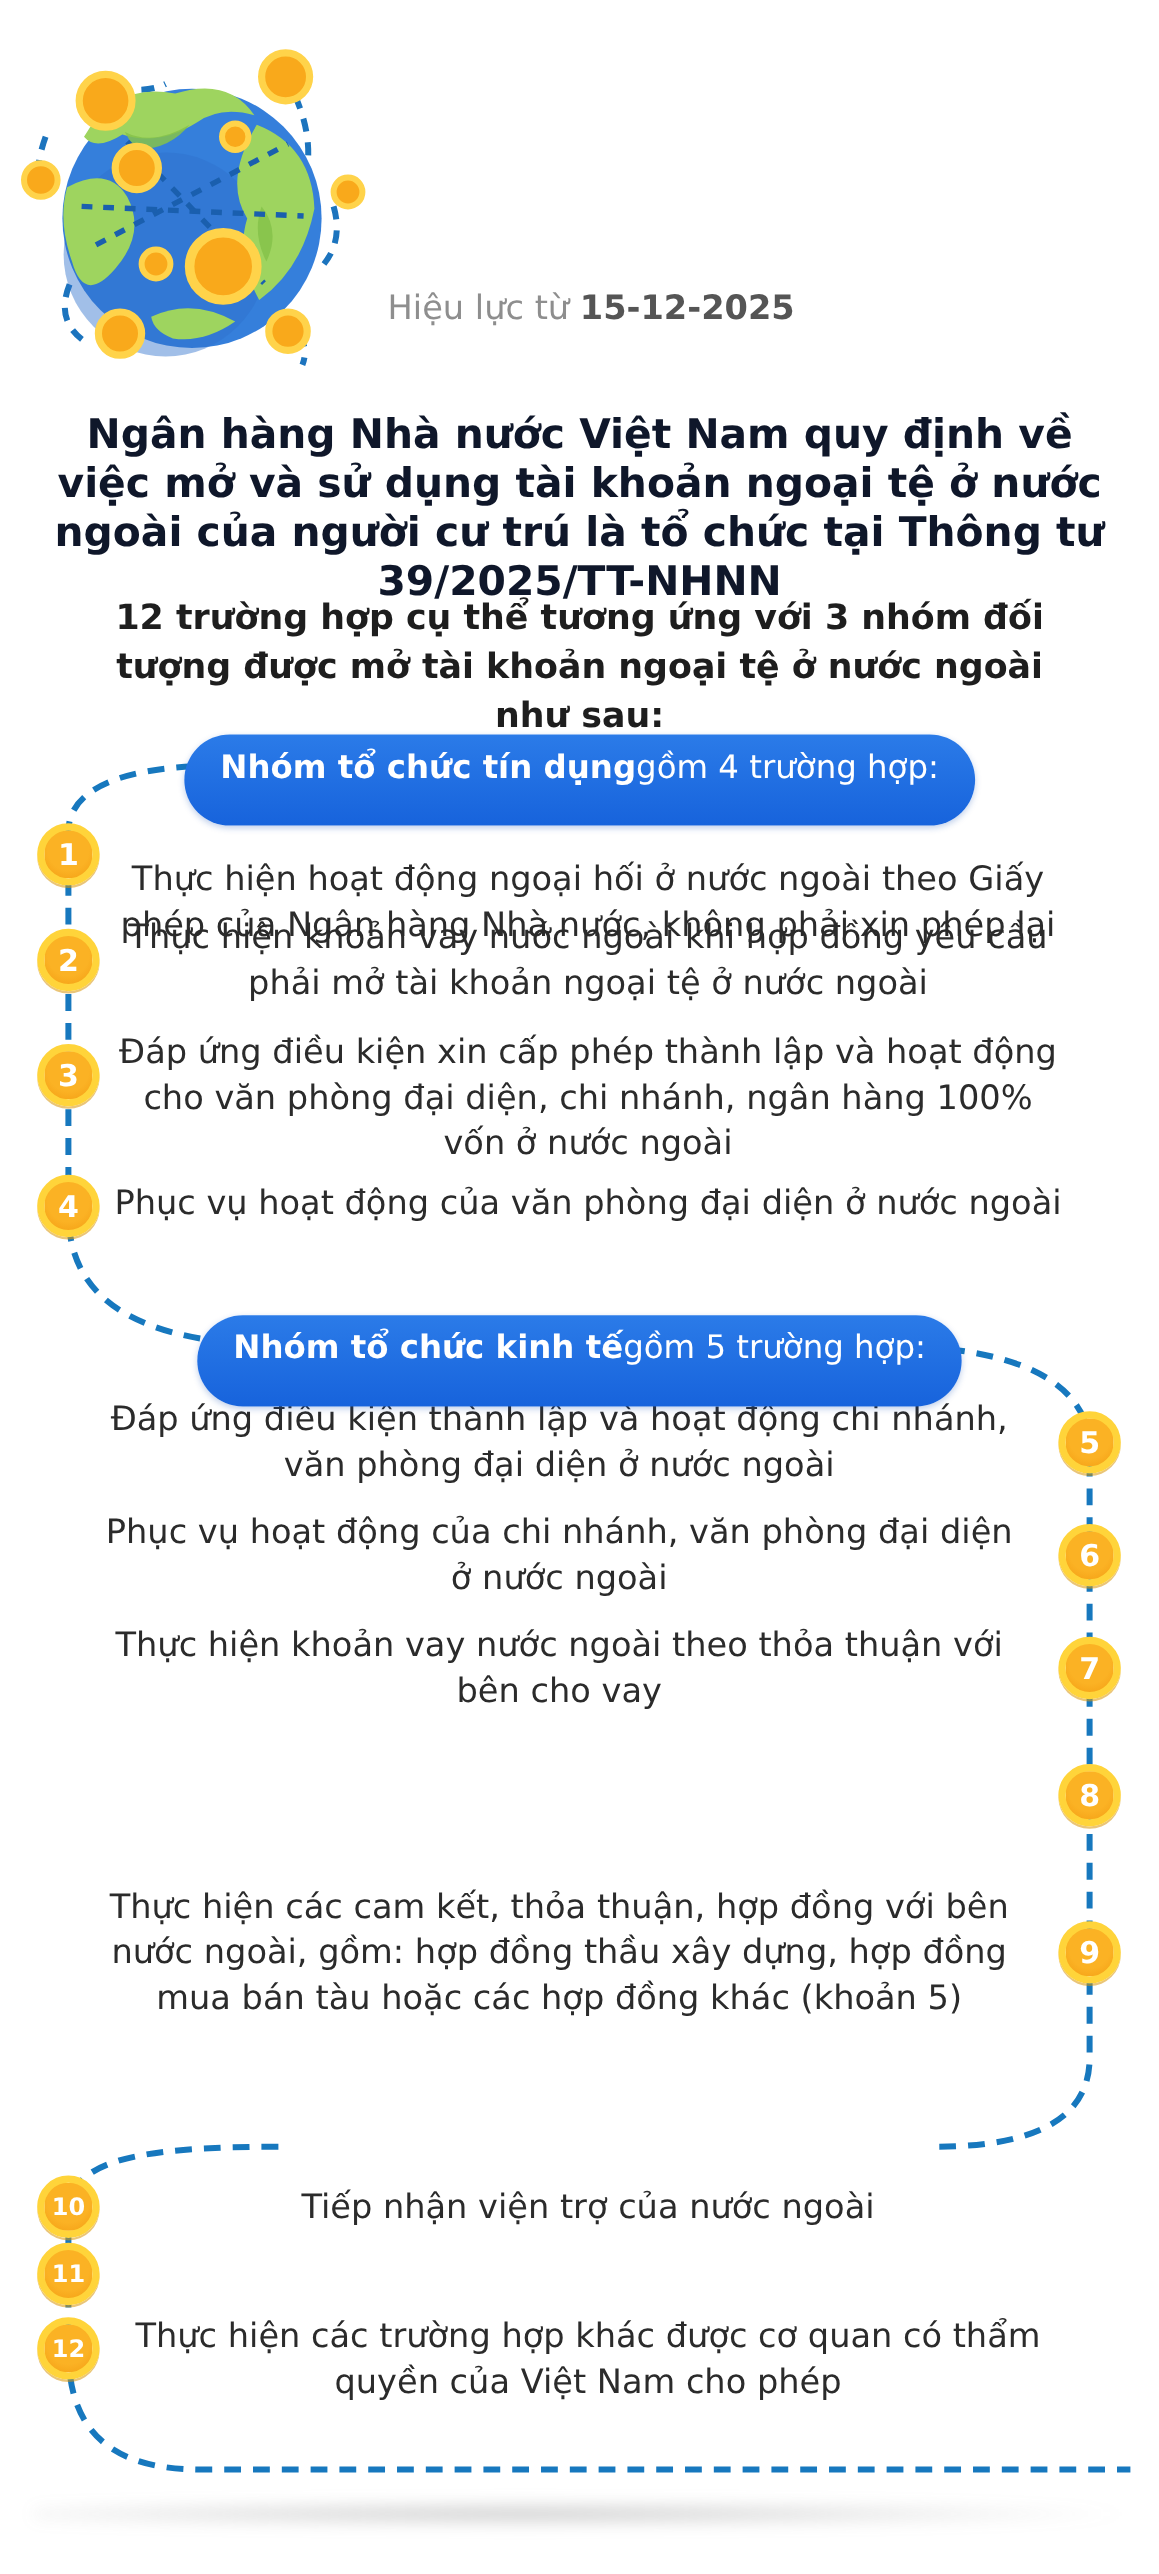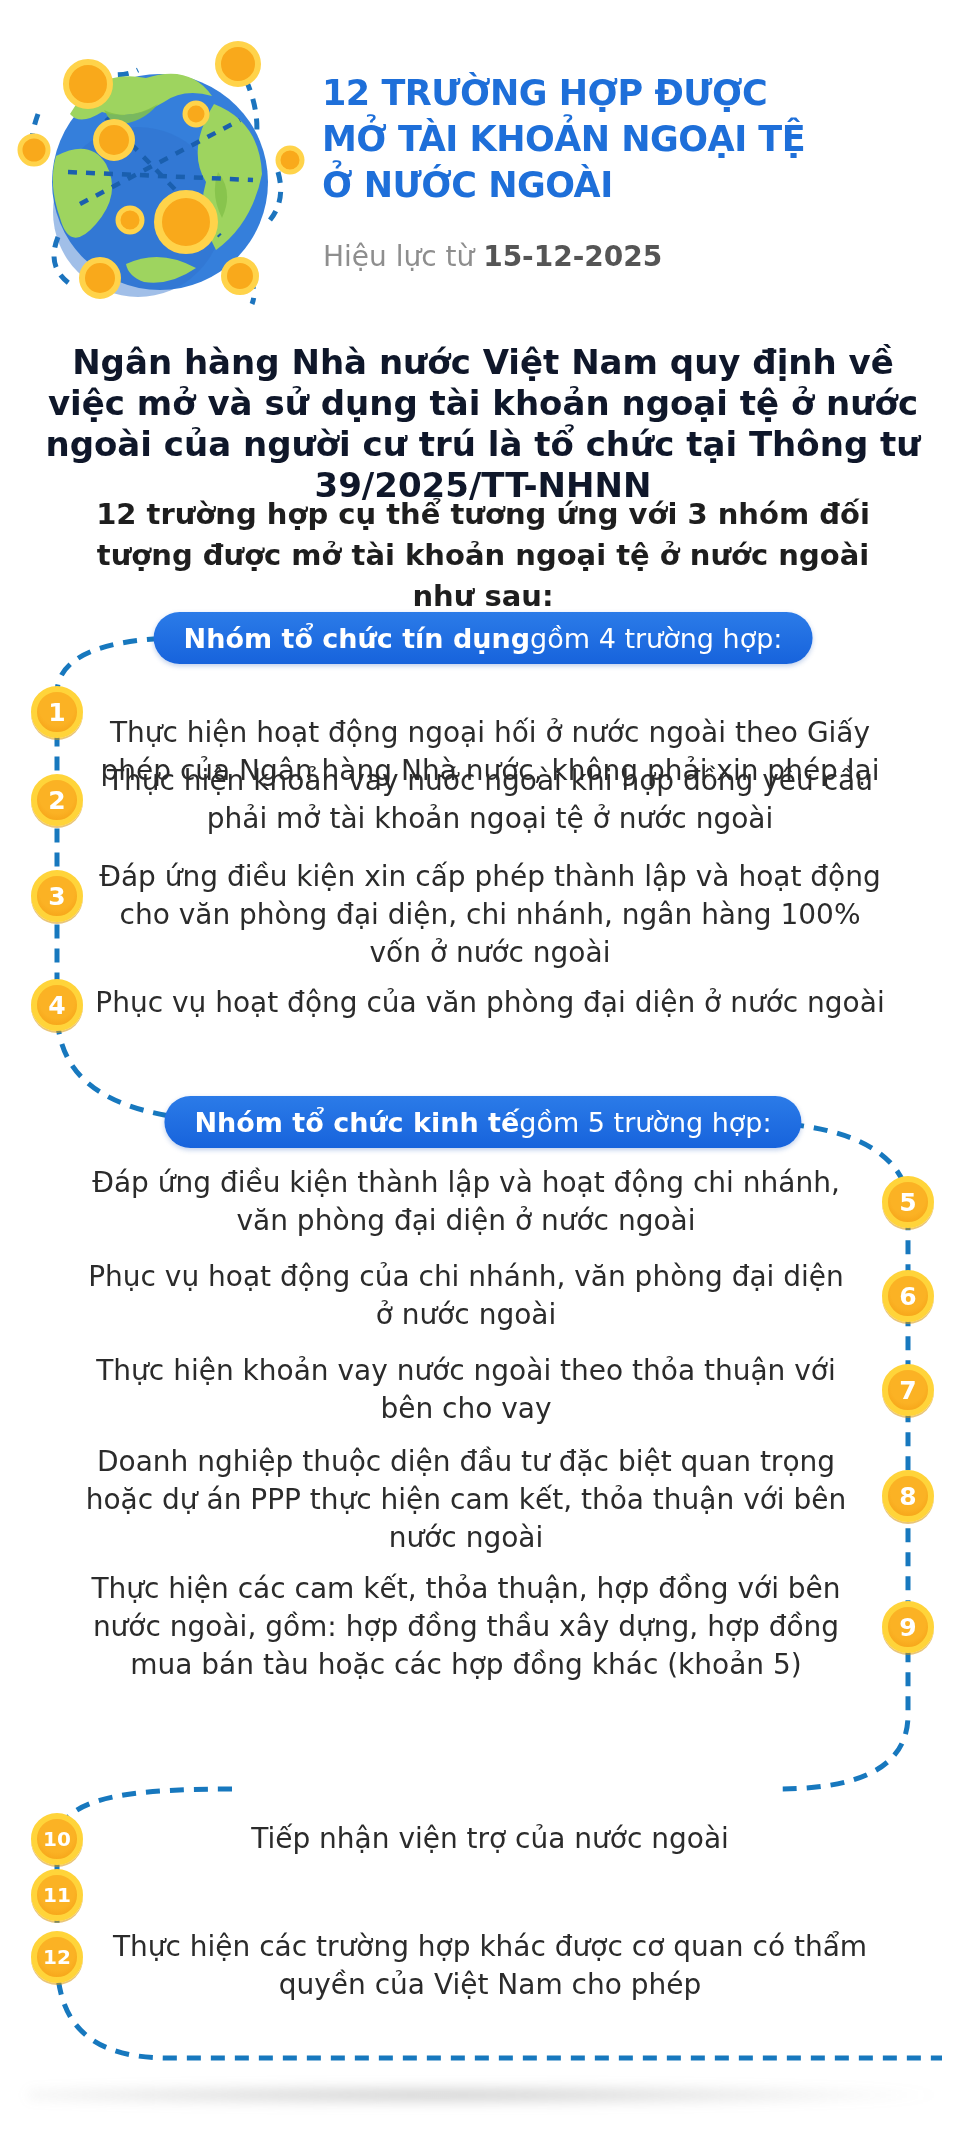--- a/index.html
+++ b/index.html
@@ -15,23 +15,23 @@
     color:#1E6FD9;font-size:35px;font-weight:bold;line-height:46px;letter-spacing:-0.5px;}
   .subtitle{position:absolute;left:323px;top:240px;z-index:1;font-size:28px;color:#8E8E8E;}
   .subtitle .date{font-weight:bold;color:#555;}
   
   .intro{position:absolute;left:43px;top:342px;width:880px;z-index:1;
     text-align:center;color:#0f172a;font-weight:bold;font-size:34px;line-height:41px;}
   .summary{position:absolute;left:63px;top:494px;width:840px;z-index:1;
     text-align:center;color:#1E1E1E;font-weight:bold;font-size:29px;line-height:41px;}
   
   .pill{position:absolute;left:50%;transform:translateX(-50%);z-index:2;
-    height:52px;padding:0 30px;border-radius:999px;white-space:nowrap;
+    height:52px;padding:12px 30px;border-radius:999px;white-space:nowrap;
     background:linear-gradient(180deg,#2B7BE8,#1763DC);color:#fff;
-    display:flex;align-items:center;font-size:27px;
+    display:flex;align-items:flex-start;font-size:27px;
     box-shadow:0 2px 5px rgba(20,80,180,.28);}
   .pill .pill-name{font-weight:bold;}
   
   .item{position:absolute;z-index:1;text-align:center;
     font-size:28px;line-height:38px;color:#2B2B2B;}
   .col-l{left:95px;width:790px;}
   .col-r{left:78px;width:776px;}
   
   .coin{position:absolute;z-index:3;width:52px;height:52px;border-radius:50%;
     background:radial-gradient(circle at 50% 40%,#FBB224 0 55%,#F39C12 100%);
@@ -94,25 +94,20 @@
       <circle cx="282" cy="138" r="12" fill="#F9A91B" stroke="#FFD34A" stroke-width="5"></circle>
       <circle cx="92" cy="256" r="18" fill="#F9A91B" stroke="#FFD34A" stroke-width="6"></circle>
       <circle cx="232" cy="254" r="16" fill="#F9A91B" stroke="#FFD34A" stroke-width="6"></circle>
       <circle cx="106" cy="118" r="18" fill="#F9A91B" stroke="#FFD34A" stroke-width="6"></circle>
       <circle cx="188" cy="92" r="11" fill="#F9A91B" stroke="#FFD34A" stroke-width="5"></circle>
       <circle cx="122" cy="198" r="12" fill="#F9A91B" stroke="#FFD34A" stroke-width="5"></circle>
       <circle cx="178" cy="200" r="28" fill="#F9A91B" stroke="#FFD34A" stroke-width="8"></circle>
     </g>
   </svg>
 
-  <div class="title">
-    <div>12 TRƯỜNG HỢP ĐƯỢC</div>
-    <div>MỞ TÀI KHOẢN NGOẠI TỆ</div>
-    <div>Ở NƯỚC NGOÀI</div>
-  </div>
   <div class="subtitle"><span>Hiệu lực từ </span><span class="date">15-12-2025</span></div>
 
   <div class="intro">Ngân hàng Nhà nước Việt Nam quy định về việc mở và sử dụng tài khoản ngoại tệ ở nước ngoài của người cư trú là tổ chức tại Thông tư 39/2025/TT-NHNN</div>
   <div class="summary">12 trường hợp cụ thể tương ứng với 3 nhóm đối tượng được mở tài khoản ngoại tệ ở nước ngoài như sau:</div>
 
   <div class="pill" style="top:612px;">
       <span class="pill-name">Nhóm tổ chức tín dụng</span>
       <span> gồm 4 trường hợp:</span>
     </div>
 
@@ -126,21 +121,20 @@
   <div class="coin" style="left:31px;top:979px;">4</div>
 
   <div class="pill" style="top:1096px;">
       <span class="pill-name">Nhóm tổ chức kinh tế</span>
       <span> gồm 5 trường hợp:</span>
     </div>
 
   <div class="item col-r" style="top:1164px;">Đáp ứng điều kiện thành lập và hoạt động chi nhánh, văn phòng đại diện ở nước ngoài</div>
   <div class="item col-r" style="top:1258px;">Phục vụ hoạt động của chi nhánh, văn phòng đại diện ở nước ngoài</div>
   <div class="item col-r" style="top:1352px;">Thực hiện khoản vay nước ngoài theo thỏa thuận với bên cho vay</div>
-  <div class="item col-r" style="top:1443px;">Doanh nghiệp thuộc diện đầu tư đặc biệt quan trọng hoặc dự án PPP thực hiện cam kết, thỏa thuận với bên nước ngoài</div>
   <div class="item col-r" style="top:1570px;">Thực hiện các cam kết, thỏa thuận, hợp đồng với bên nước ngoài, gồm: hợp đồng thầu xây dựng, hợp đồng mua bán tàu hoặc các hợp đồng khác (khoản 5)</div>
   <div class="coin" style="left:882px;top:1176px;">5</div>
   <div class="coin" style="left:882px;top:1270px;">6</div>
   <div class="coin" style="left:882px;top:1364px;">7</div>
   <div class="coin" style="left:882px;top:1470px;">8</div>
   <div class="coin" style="left:882px;top:1601px;">9</div>
 
 
   <div class="item col-l" style="top:1820px;">Tiếp nhận viện trợ của nước ngoài</div>
   <div class="item col-l" style="top:1928px;">Thực hiện các trường hợp khác được cơ quan có thẩm quyền của Việt Nam cho phép</div>

